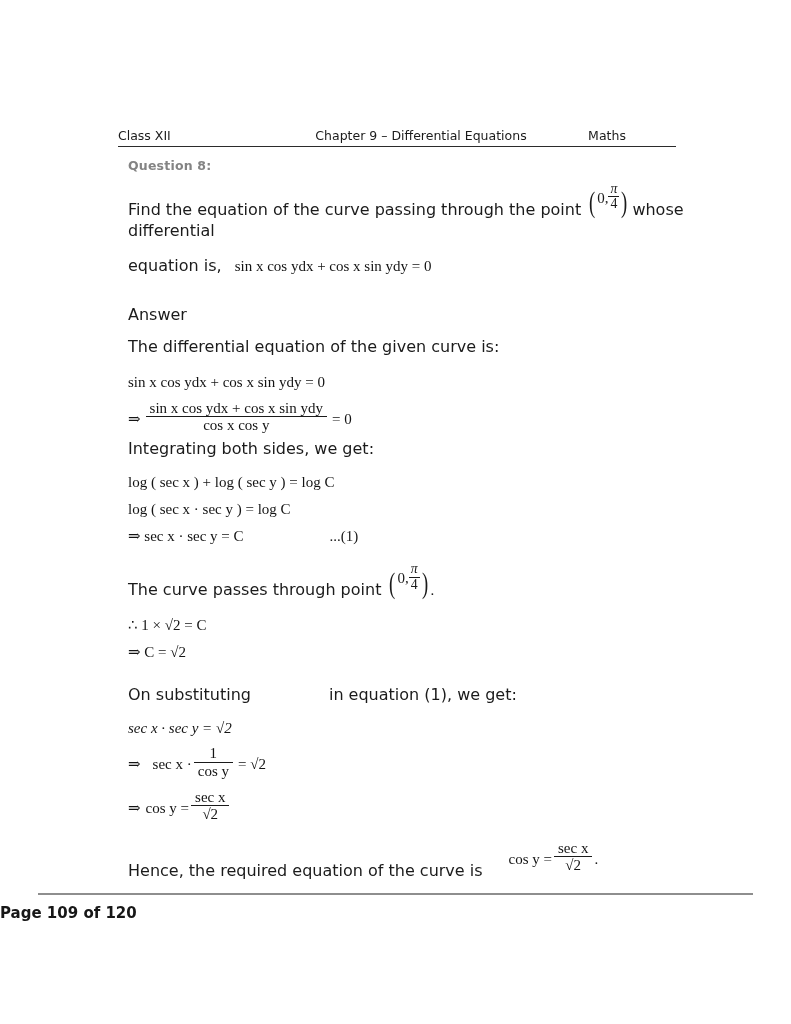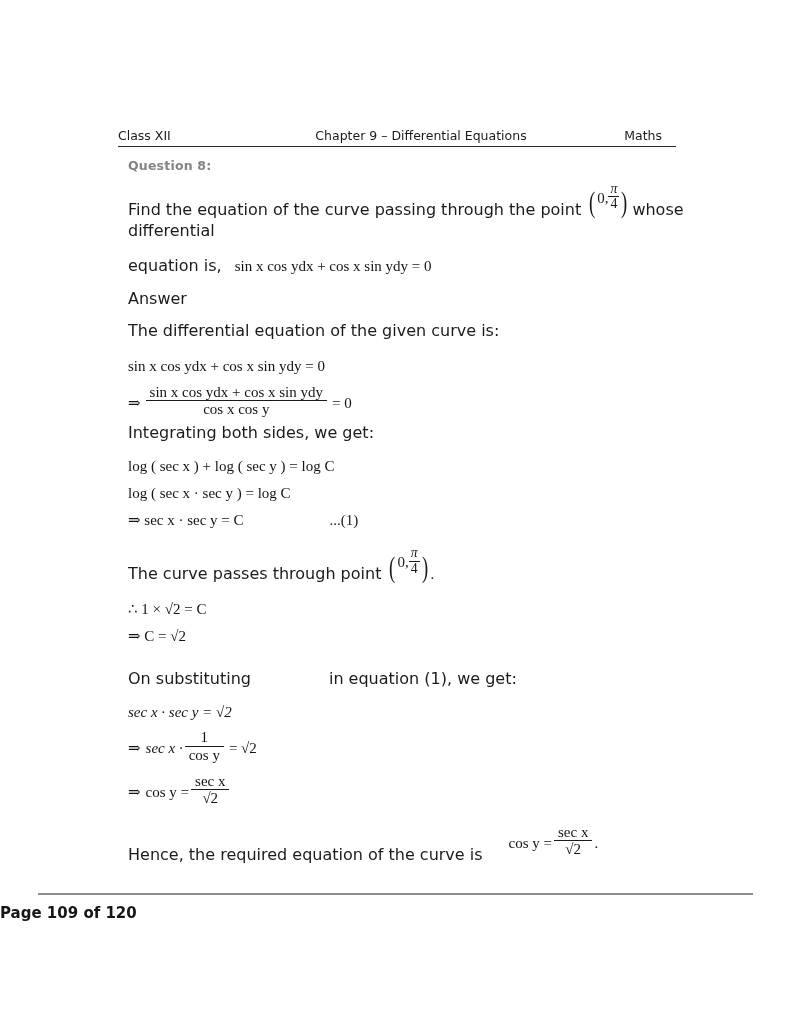--- a/index.html
+++ b/index.html
@@ -30,21 +30,21 @@
     top: 128px;
     width: 558px;
     display: flex;
     align-items: baseline;
     font-size: 12.5px;
     color: #1b1b1b;
     font-family: "DejaVu Sans", sans-serif;
   }
   .header .h-left  { width: 172px; text-align: left; }
   .header .h-mid   { flex: 1; text-align: center; }
-  .header .h-right { width: 110px; text-align: right; padding-right: 14px; }
+  .header .h-right { width: 110px; text-align: center; padding-right: 14px; }
 
   .header-rule {
     position: absolute;
     left: 118px;
     top: 146px;
     width: 558px;
     height: 1px;
     background: #2b2b2b;
   }
 
@@ -168,21 +168,21 @@
   <div class="header-rule"></div>
 
   <div class="content">
 
     <div class="q-label">Question 8:</div>
 
     <div class="line-txt" style="margin-bottom:16px;">
       <span class="txt">Find the equation of the curve passing through the point</span><span class="point raise" style="margin:0 3px 0 6px;"><span class="paren">(</span><span class="inner"><span>0,</span><span class="frac-sm"><span class="num mi">π</span><span class="den">4</span></span></span><span class="paren">)</span></span><span class="txt">whose differential</span>
     </div>
 
-    <div class="line-txt" style="margin-bottom:14px;">
+    <div class="line-txt" style="margin-bottom:30px;">
       <span class="txt">equation is,</span>
       <span class="math" style="margin-left:8px;">sin x cos ydx + cos x sin ydy = 0</span>
     </div>
 
     <div class="line-txt">
       <span class="txt">Answer</span>
     </div>
 
     <div class="line-txt" style="margin-bottom:16px;">
       <span class="txt">The differential equation of the given curve is:</span>
@@ -227,21 +227,21 @@
 
     <div class="line-txt" style="margin-bottom:14px;">
       <span class="txt">On substituting</span><span class="gap-sub"></span><span class="txt">in equation (1), we get:</span>
     </div>
 
     <div class="line-math" style="margin-bottom:8px;font-style:italic;">
       <span class="math">sec x · sec y = √2</span>
     </div>
 
     <div class="line-math" style="margin-bottom:10px;">
-      <span class="math"><span>⇒</span><span style="margin-left:5px;font-style:italic;">sec x ·</span><span class="frac"><span class="num">1</span><span class="den">cos y</span></span><span style="margin-left:3px;">= √2</span></span>
+      <span class="math"><span>⇒</span><span style="margin-left:12px;">sec x ·</span><span class="frac"><span class="num">1</span><span class="den">cos y</span></span><span style="margin-left:3px;">= √2</span></span>
     </div>
 
     <div class="line-math" style="margin-bottom:30px;">
       <span class="math"><span>⇒</span><span style="margin-left:5px;">cos y =</span><span class="frac"><span class="num">sec x</span><span class="den">√2</span></span></span>
     </div>
 
     <div class="line-txt" style="margin-bottom:0;">
       <span class="txt">Hence, the required equation of the curve is</span><span class="math" style="margin-left:26px; position:relative; top:-12px;"><span>cos y =</span><span class="frac"><span class="num">sec x</span><span class="den">√2</span></span><span>.</span></span>
     </div>
 

